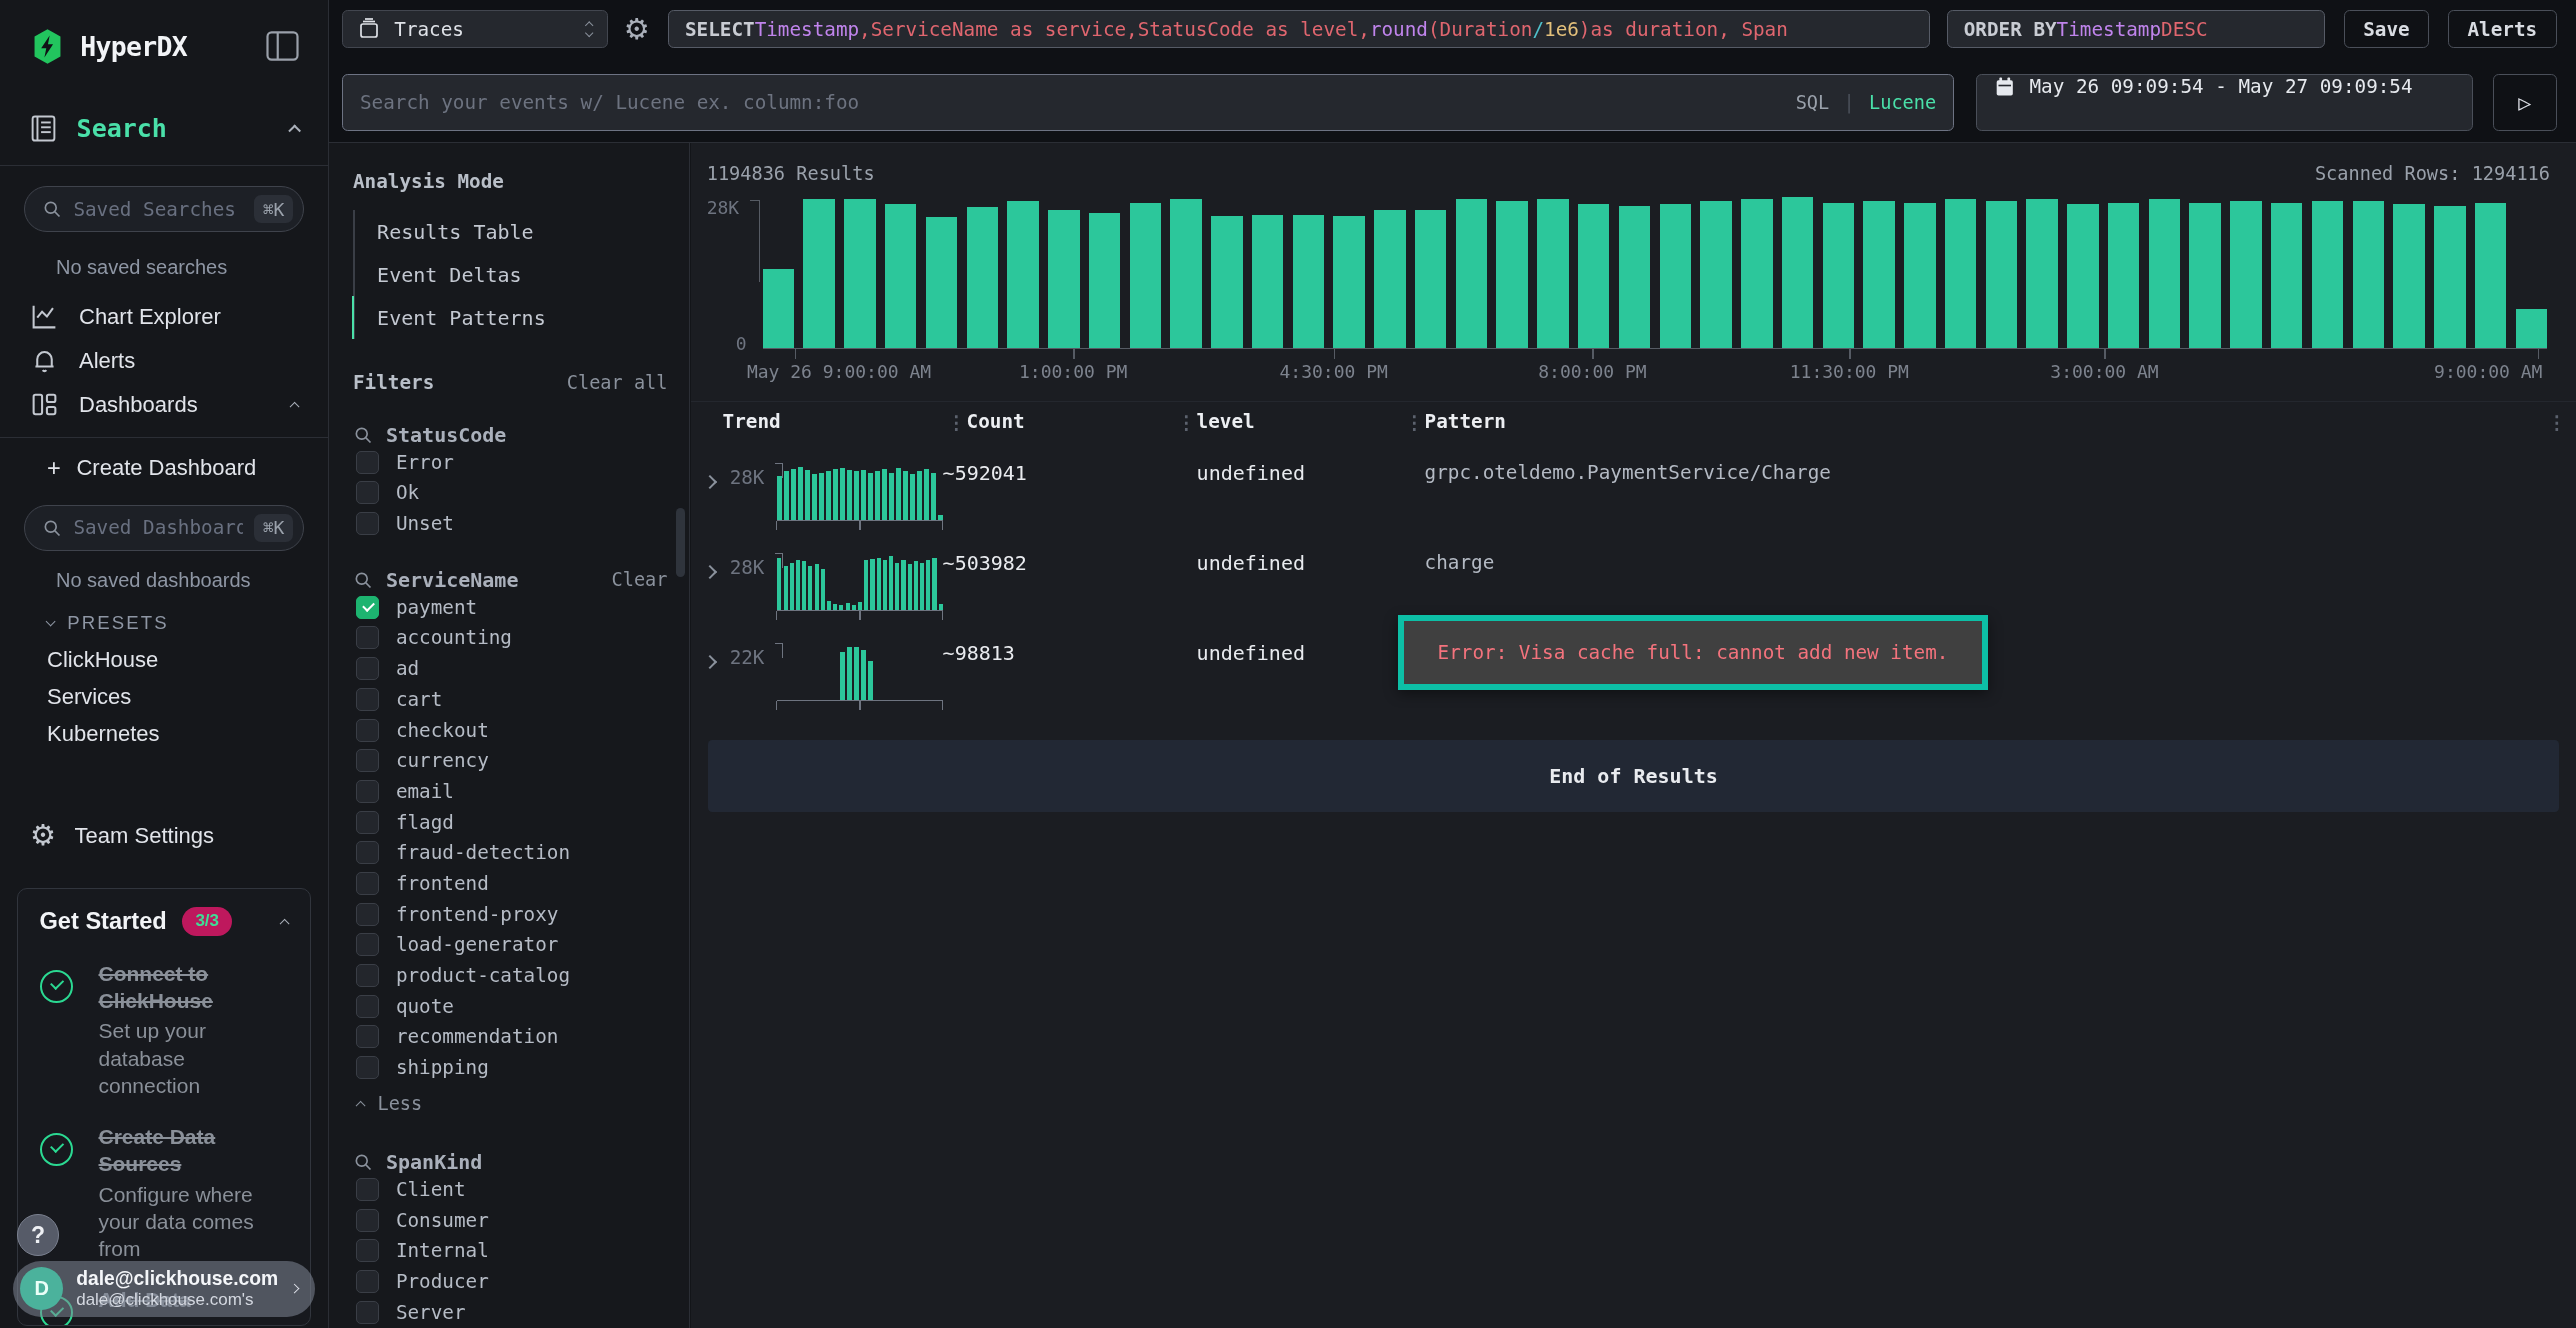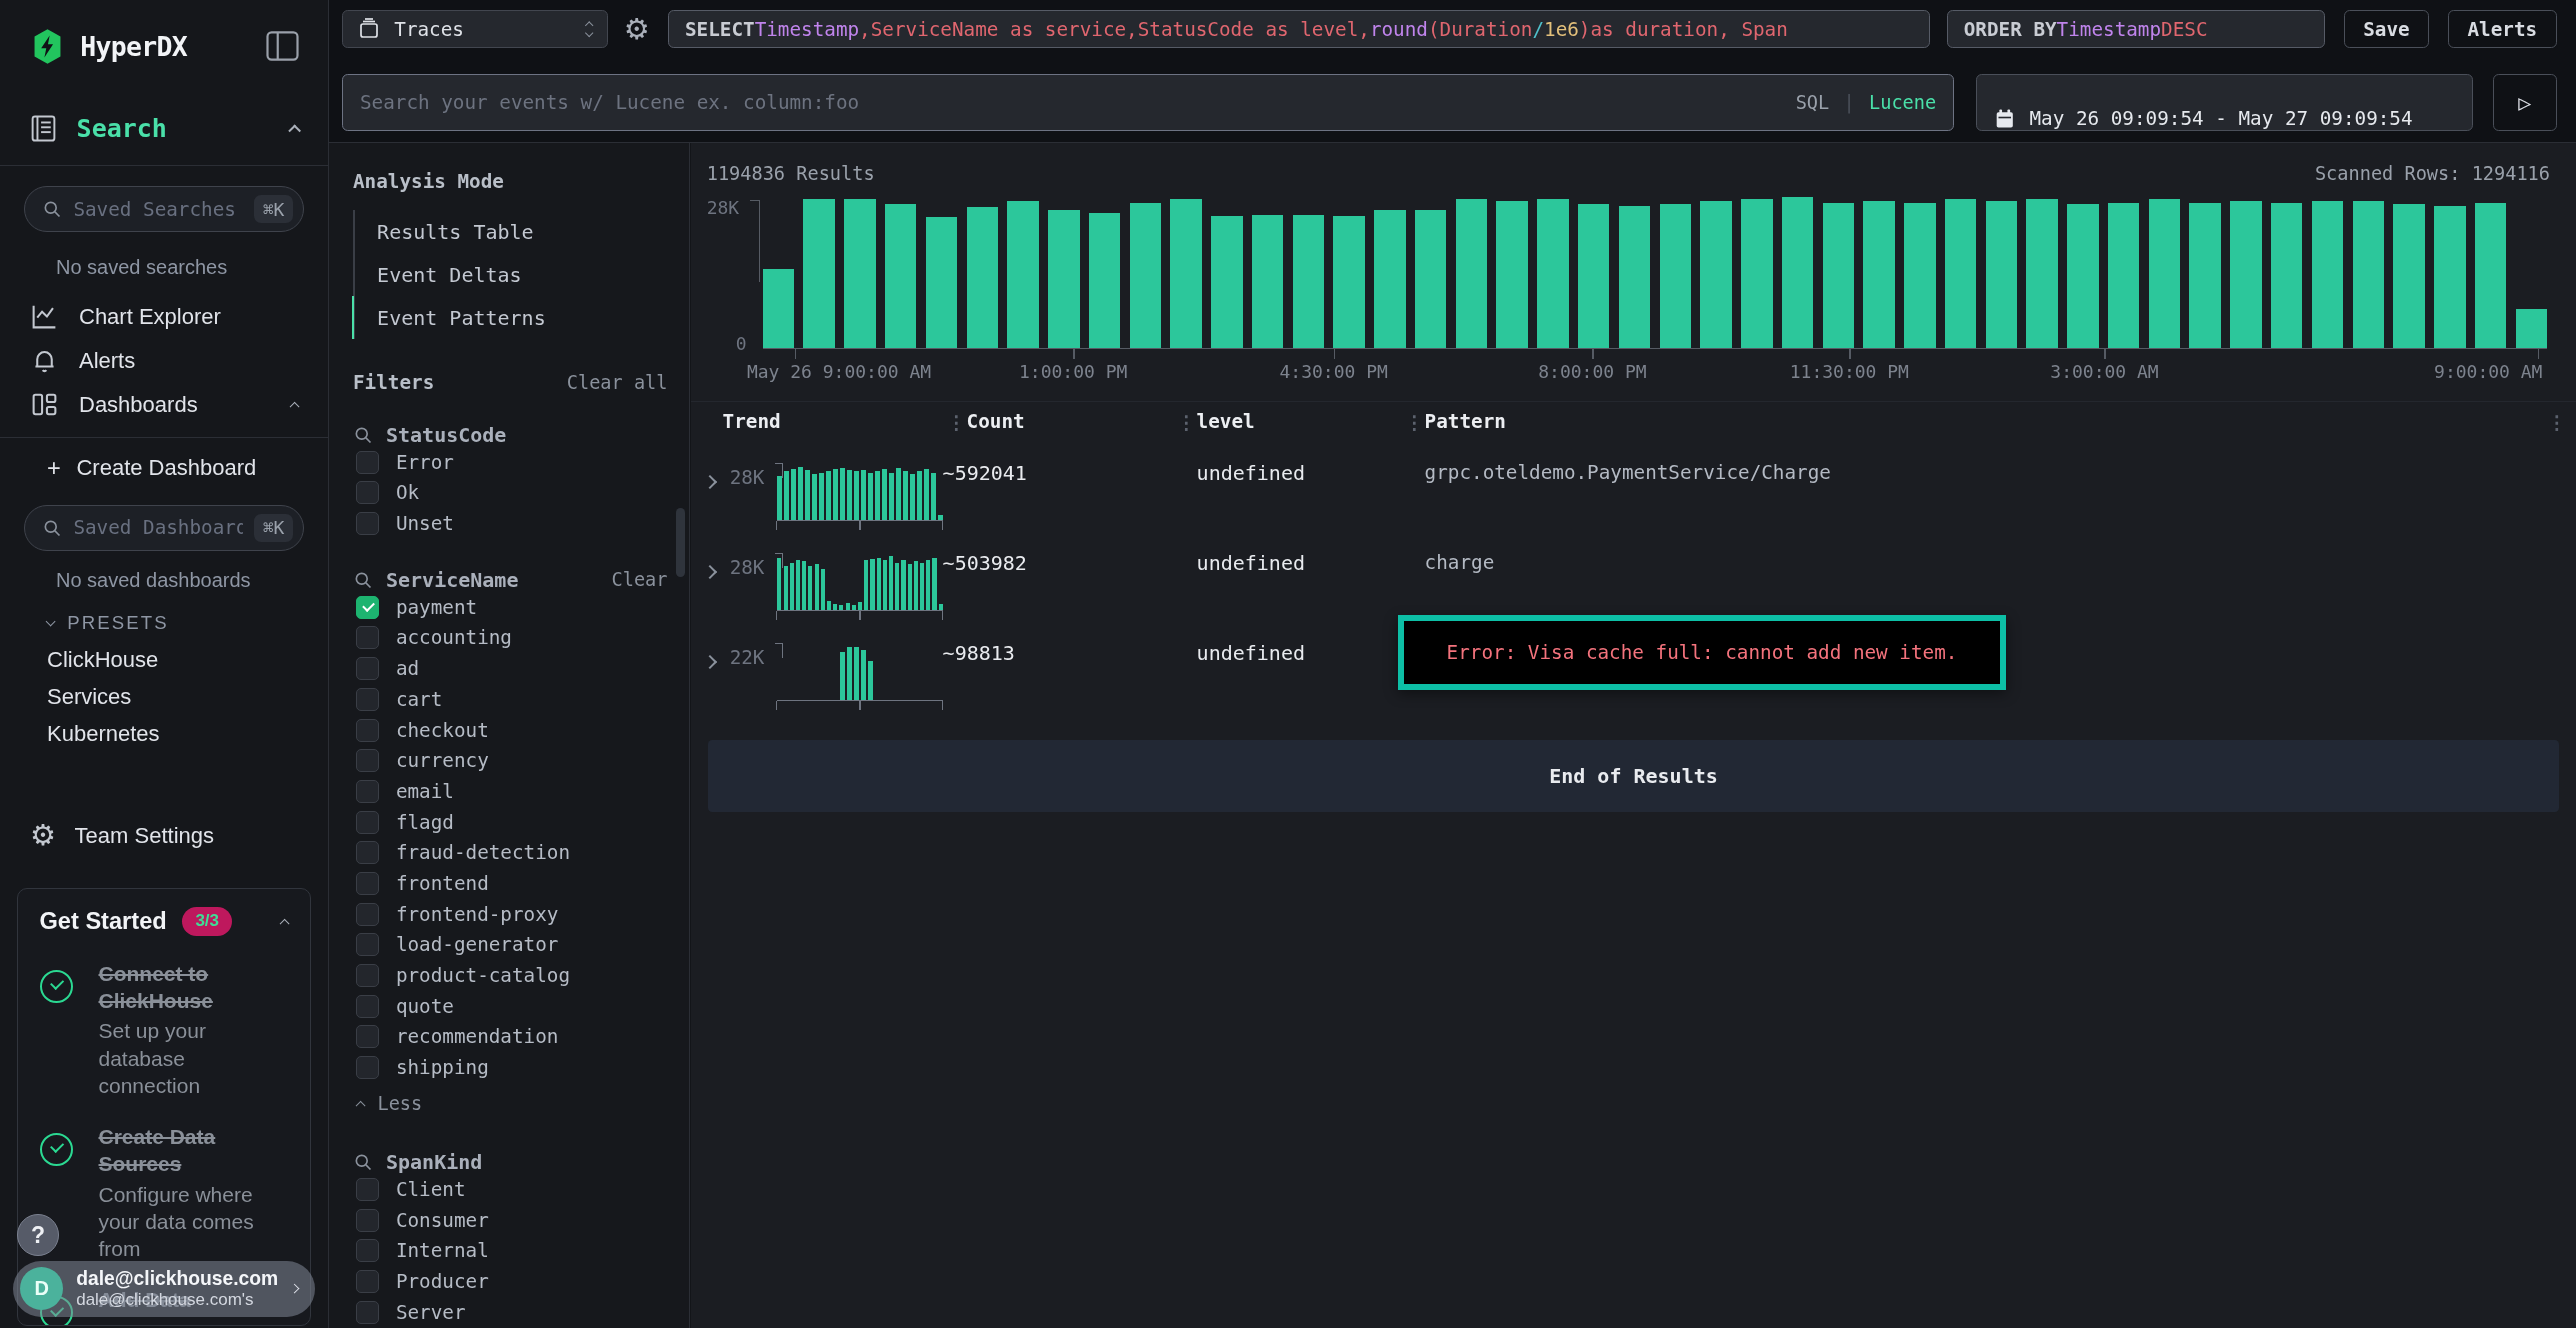--- a/index.html
+++ b/index.html
@@ -83,21 +83,21 @@
   .tok-cyan{color:var(--cyan)}
   .tok-yellow{color:var(--yellow)}
   .tb-btn{margin-left:18.6px;background:transparent;border:0.7px solid #4a4f59;border-radius:5.7px;color:#d9dce2;font:bold 19.3px var(--mono);padding:0 18.6px;cursor:pointer}
   .tb-row2{position:absolute;left:13px;right:19.3px;top:74px;height:57px;display:flex;align-items:stretch}
   .search-box{flex:1;background:var(--input);border:0.7px solid var(--input-bd-lt);border-radius:5.7px;display:flex;align-items:center;padding:0 17px;gap:14.3px}
   .search-box input{flex:1;background:transparent;border:none;outline:none;font:19.3px var(--mono);color:#dfe2e8}
   .search-box input::placeholder{color:#6d7380}
   .lang-sql{font:18.6px var(--mono);color:#9aa1ab;cursor:pointer}
   .lang-sep{color:#4a4f59;font:18.6px var(--mono)}
   .lang-lucene{font:18.6px var(--mono);color:var(--mint);cursor:pointer}
-  .date-box{width:497px;margin-left:21.5px;background:var(--input);border:0.7px solid #4a4f59;border-radius:5.7px;display:flex;align-items:flex-end;padding:0 17px;gap:14.3px;cursor:pointer}
+  .date-box{width:497px;margin-left:21.5px;background:var(--input);border:0.7px solid #4a4f59;border-radius:5.7px;display:flex;align-items:flex-start;padding:0 17px;gap:14.3px;cursor:pointer}
   .date-box .lbl{font:19.3px var(--mono);color:#e6e9ee;white-space:nowrap}
   .run-btn{width:64px;margin-left:20px;background:transparent;border:0.7px solid #4a4f59;border-radius:5.7px;color:#dfe2e8;font:21.5px var(--mono);cursor:pointer}
   .run-btn::before{content:"▷"}
 
   
   .filters-panel{position:absolute;left:329px;top:143px;width:361px;bottom:0;background:var(--panel);border-right:0.7px solid var(--border);padding:27px 21.5px 0 24px;overflow:hidden}
   .amode-title{font:bold 19.3px var(--mono);color:#b9bfc8}
   .amode-list{margin-top:17px;border-left:2.9px solid #3a3e46}
   .amode-item{height:43px;display:flex;align-items:center;padding-left:23px;font:20px var(--mono);color:#c3c8d1;cursor:pointer;border-left:2.9px solid transparent;margin-left:-2.9px}
   .amode-item.active{border-left-color:var(--mint)}
@@ -146,21 +146,21 @@
   .spark-max{font:19.3px var(--mono);color:#6e7480;width:42px;text-align:right;margin-top:4.3px;flex:0 0 auto}
   .spark{position:relative;width:180px;height:70px;margin-left:4.3px}
   .spark-bracket{position:absolute;left:-1.4px;top:1.4px;width:8.6px;height:15.7px;border-top:1.4px solid #6e7480;border-right:1.4px solid #6e7480}
   .spark-bars{position:absolute;left:1.4px;right:0;top:4.3px;bottom:10px;border-bottom:1.4px solid #6e7480;display:flex;align-items:flex-end;gap:2.1px}
   .sbar{flex:1;background:var(--green)}
   .stick{position:absolute;bottom:1.4px;width:1.4px;height:8.6px;background:#6e7480}
   .tcell{padding-top:8.6px;font:20px var(--mono)}
   .c-count{color:var(--txt)}
   .c-level{color:var(--txt);padding-left:24px}
   .c-pattern{color:#b4bac4;font-size:19.3px;padding-left:24px}
-  .pattern-highlight{display:inline-block;border:6.4px solid var(--teal);background:#000000;padding:20px 43px;margin:-29px 0 0 -27px;box-shadow:0 4.3px 13px rgba(0,0,0,.45)}
+  .pattern-highlight{display:inline-block;border:6.4px solid var(--teal);background:#404040;padding:20px 34px;margin:-29px 0 0 -27px;box-shadow:0 4.3px 13px rgba(0,0,0,.45)}
   .pattern-error{color:var(--red);font:19.3px var(--mono);white-space:nowrap}
   .end-bar{margin:29px 8.6px 0;height:72px;background:#222834;border-radius:4.3px;display:flex;align-items:center;justify-content:center;font:bold 20px var(--mono);color:#e9ebef}
 </style>
 </head>
 <body>
 
 <div class="app">
 
   <aside class="sidebar">
     <div class="logo-row">

